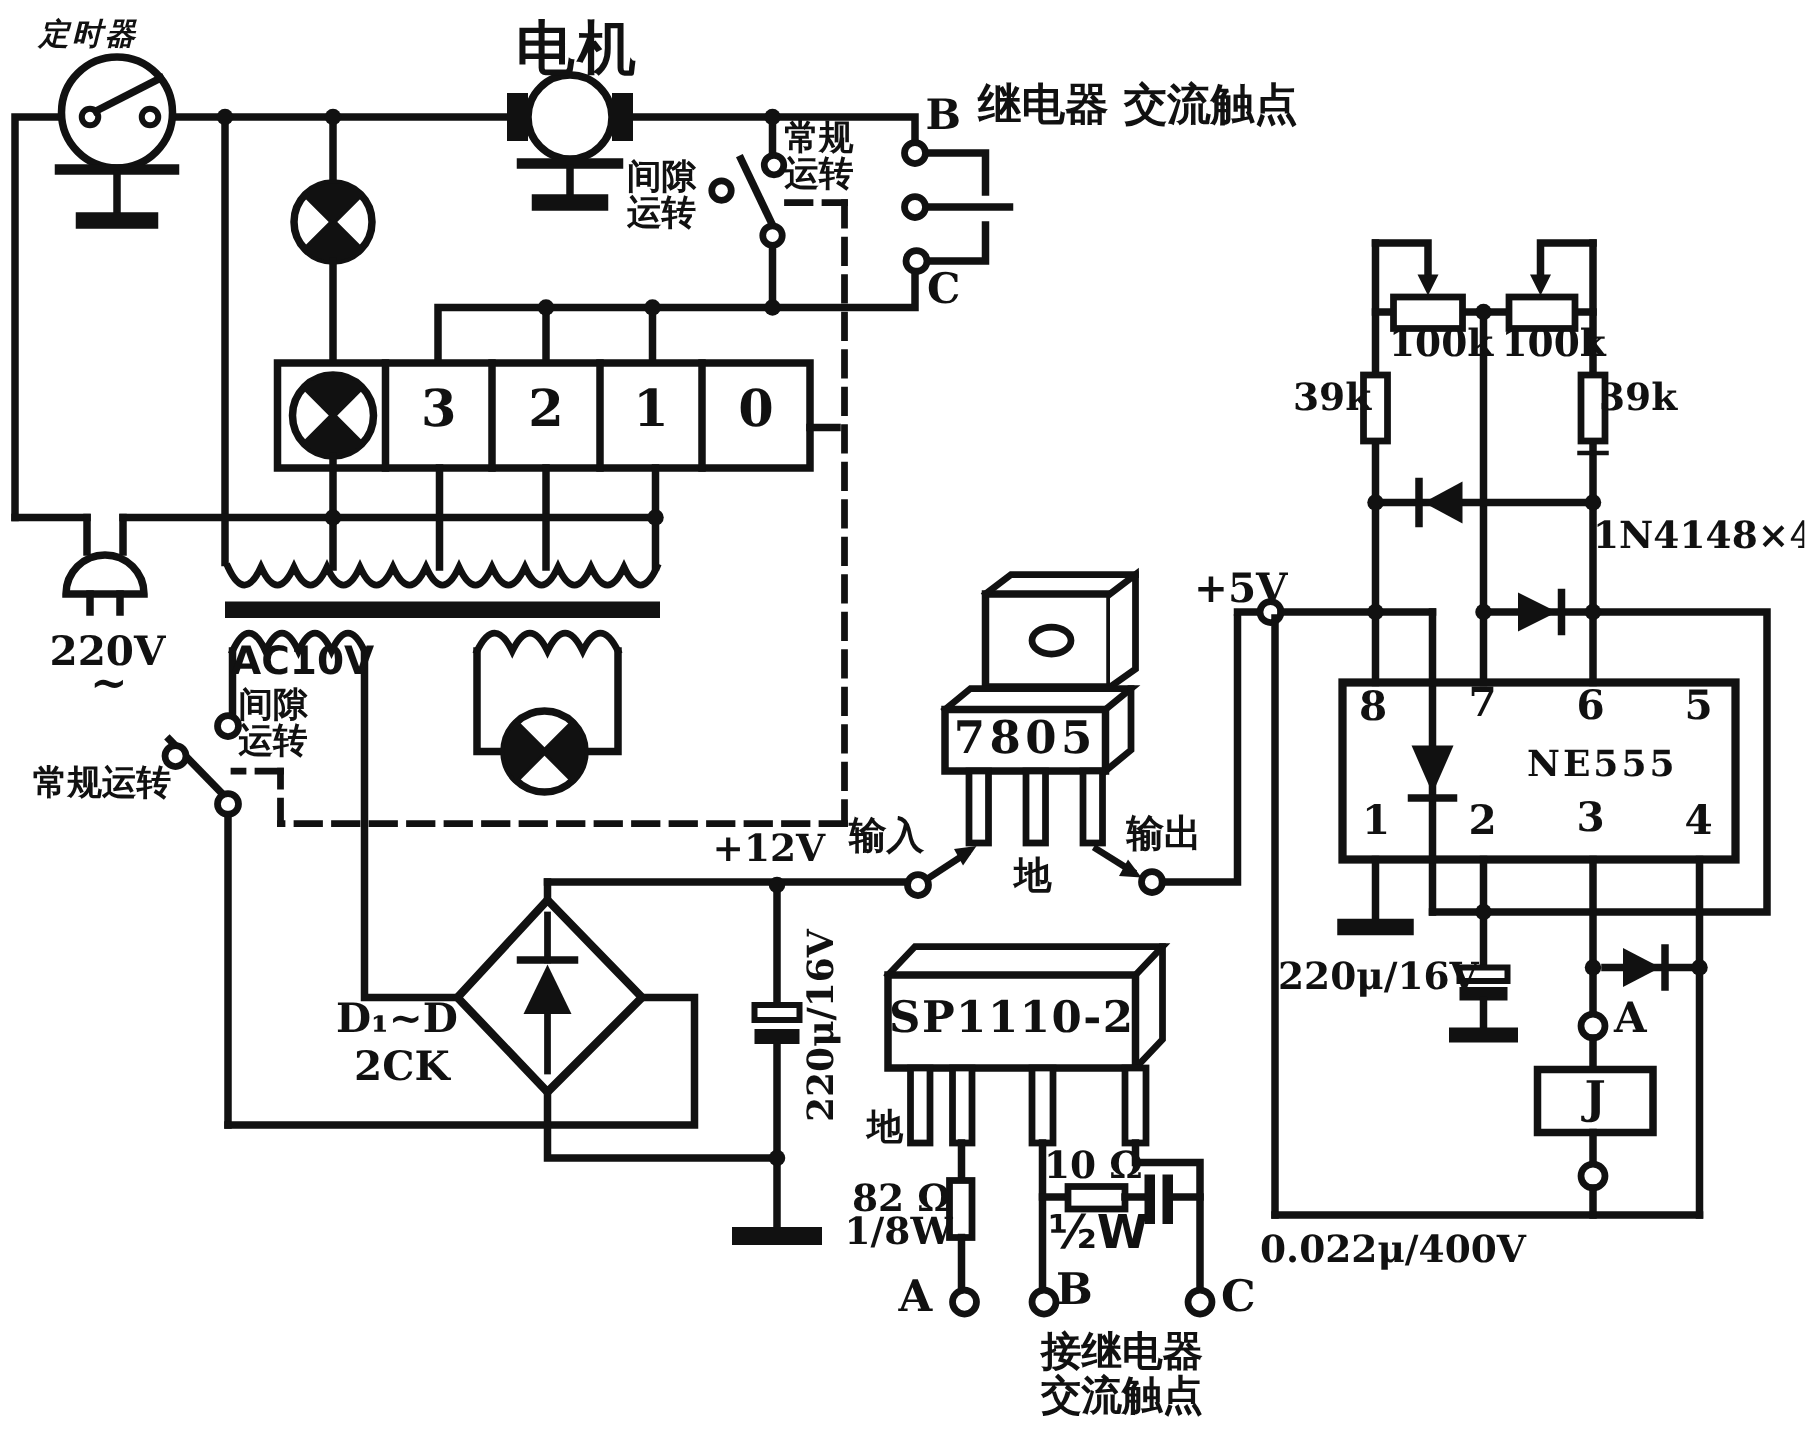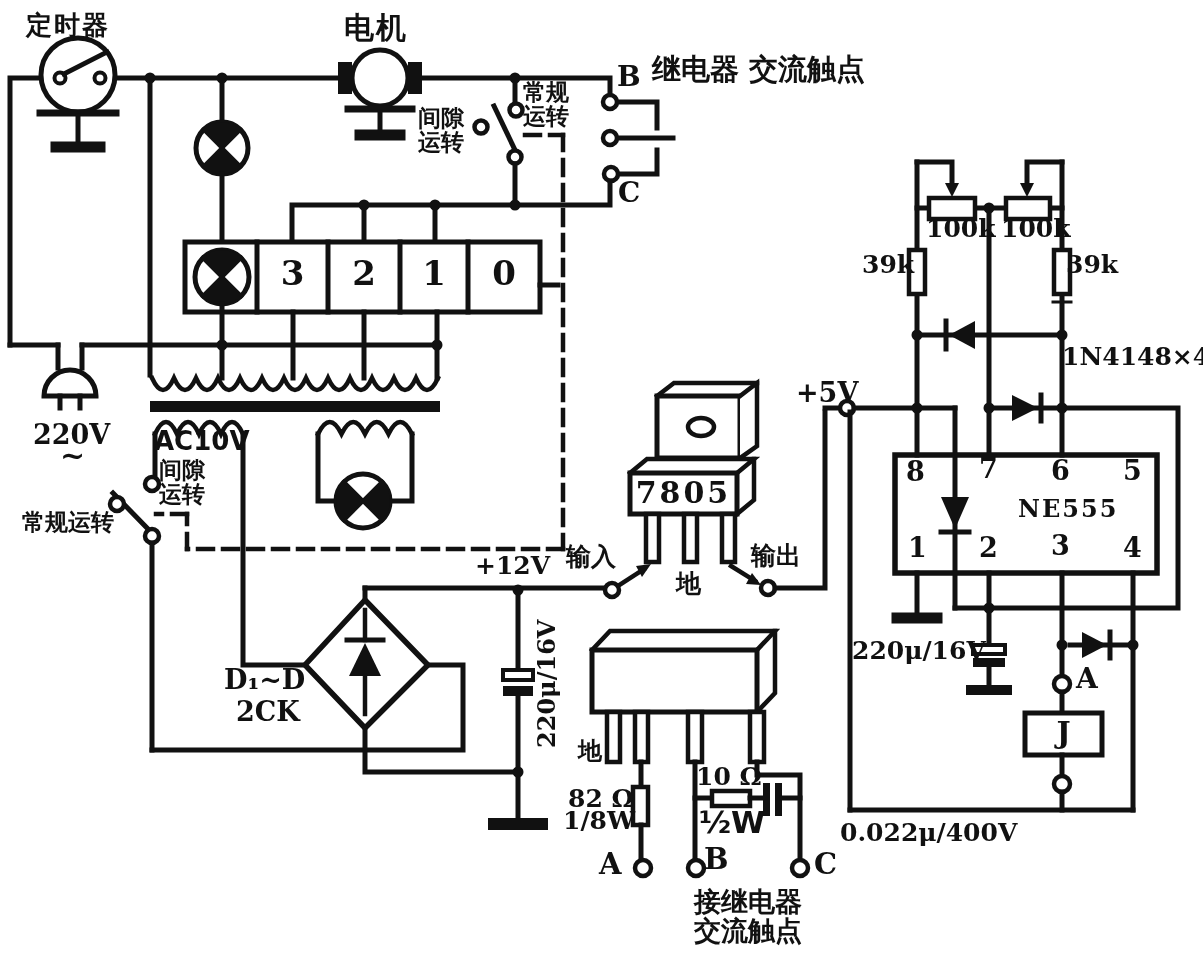--- a/index.html
+++ b/index.html
@@ -331,22 +331,22 @@
           <circle cx="989" cy="408" r="5.5"></circle>
           <circle cx="1062" cy="408" r="5.5"></circle>
       <circle cx="989" cy="208" r="5.5"></circle>
           <circle cx="989" cy="608" r="5.5"></circle>
       <circle cx="1062" cy="645" r="5.5"></circle>
           <circle cx="1133" cy="645" r="5.5"></circle>
     </g>
   </g>
 </svg>
 
-<div class="lbl" style="left:26px;top:12px;font-size:26px;letter-spacing:2px;">定时器</div>
-<div class="lbl" style="left:344px;top:12px;font-size:30px;letter-spacing:2px;">电机</div>
+<div class="lbl" style="left:26px;top:12px;font-size:20px;letter-spacing:2px;font-style:italic;">定时器</div>
+<div class="lbl" style="left:344px;top:12px;font-size:39px;letter-spacing:2px;">电机</div>
 <div class="lbl-s" style="left:617px;top:62px;font-size:28px;">B</div>
 <div class="lbl" style="left:652px;top:54px;font-size:29px;">继电器 交流触点</div>
 <div class="lbl-s" style="left:618px;top:178px;font-size:28px;">C</div>
 <div class="lbl" style="left:523px;top:80px;font-size:23px;">常规
 运转</div>
 <div class="lbl" style="left:418px;top:106px;font-size:23px;">间隙
 运转</div>
 
 <div class="lbl-s ctr" style="left:257px;top:256px;width:71px;font-size:34px;">3</div>
 <div class="lbl-s ctr" style="left:328px;top:256px;width:72px;font-size:34px;">2</div>
@@ -364,20 +364,21 @@
 <div class="lbl-s" style="left:236px;top:698px;font-size:27px;">2CK</div>
 <div class="lbl-s" style="left:475px;top:553px;font-size:25px;">+12V</div>
 <div class="lbl-s rot" style="left:534px;top:748px;font-size:24px;">220μ/16V</div>
 
 <div class="lbl" style="left:566px;top:544px;font-size:25px;">输入</div>
 <div class="lbl-s ctr" style="left:630px;top:477px;width:107px;font-size:30px;letter-spacing:3px;">7805</div>
 <div class="lbl" style="left:676px;top:571px;font-size:25px;">地</div>
 <div class="lbl" style="left:751px;top:543px;font-size:25px;">输出</div>
 <div class="lbl-s" style="left:796px;top:379px;font-size:27px;">+5V</div>
 
+<div class="lbl-s ctr" style="left:592px;top:663px;width:165px;font-size:29px;letter-spacing:1px;">SP1110-2</div>
 <div class="lbl" style="left:578px;top:739px;font-size:24px;">地</div>
 <div class="lbl-s" style="left:568px;top:786px;font-size:25px;">82 Ω</div>
 <div class="lbl-s" style="left:563px;top:808px;font-size:25px;">1/8W</div>
 <div class="lbl-s" style="left:599px;top:849px;font-size:29px;">A</div>
 <div class="lbl-s" style="left:704px;top:844px;font-size:29px;">B</div>
 <div class="lbl-s" style="left:696px;top:764px;font-size:25px;">10 Ω</div>
 <div class="lbl" style="left:699px;top:806px;font-size:31px;">½W</div>
 <div class="lbl-s" style="left:804px;top:820px;font-size:25px;padding-left:36px;">0.022μ/400V</div>
 <div class="lbl-s" style="left:814px;top:849px;font-size:29px;">C</div>
 <div class="lbl" style="left:694px;top:876px;font-size:27px;margin-top:12px;">接继电器

